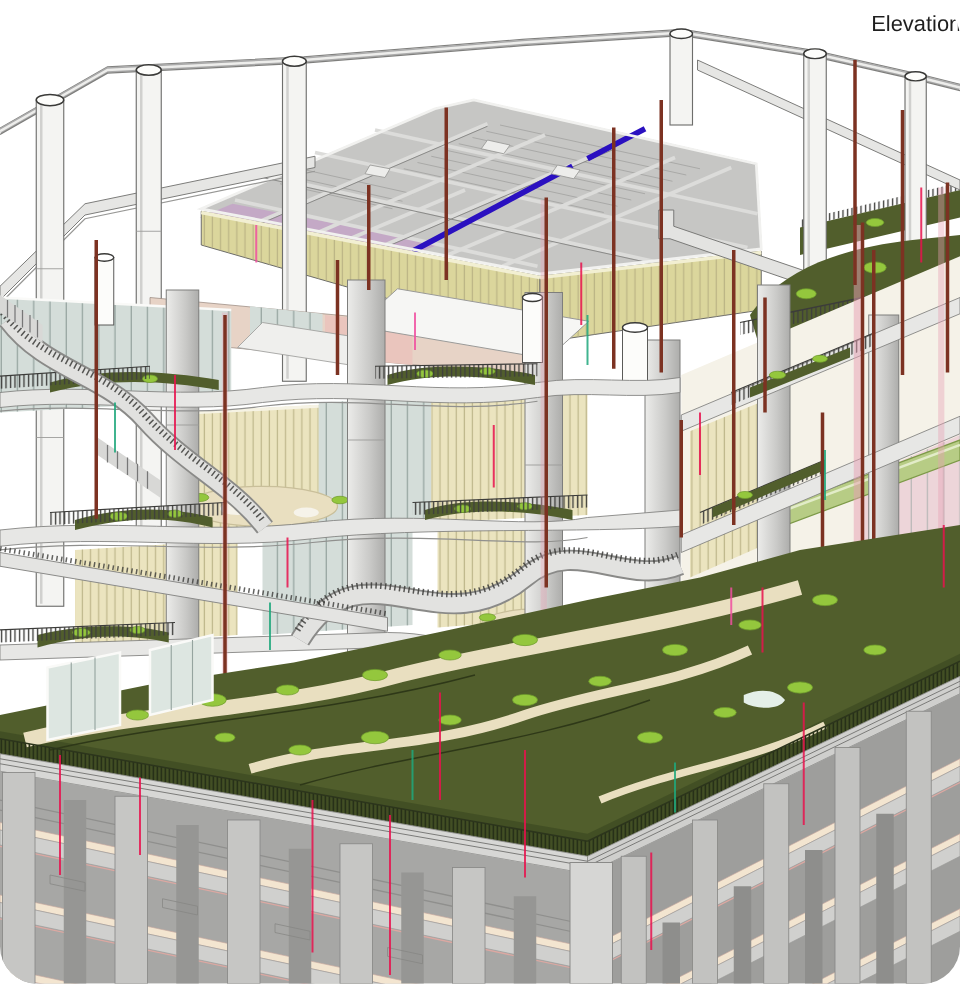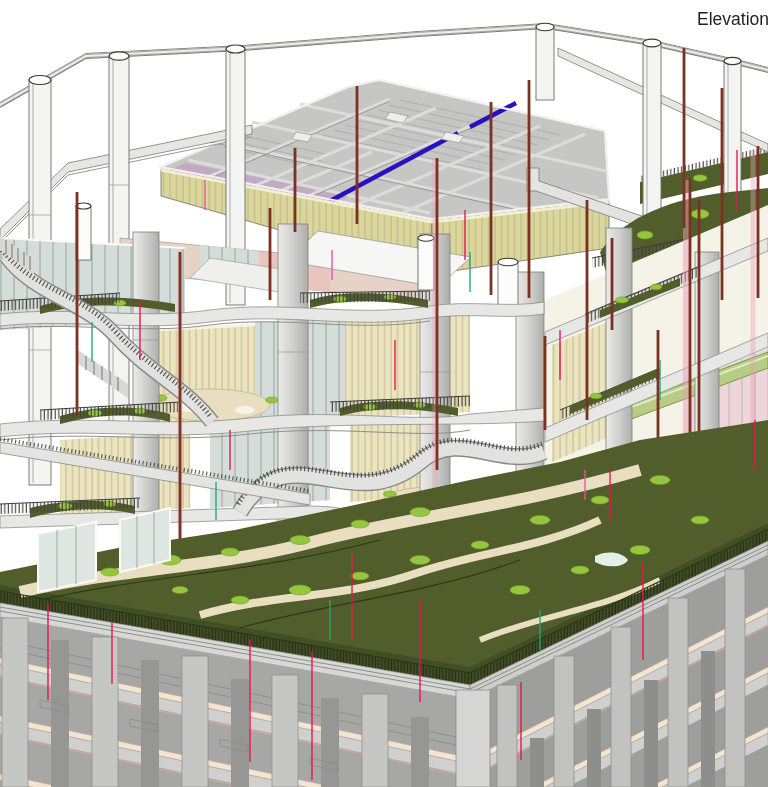--- a/index.html
+++ b/index.html
@@ -1,18 +1,18 @@
 <!DOCTYPE html>
 <html style="--background: #ffffff; --label-text: #1f1f1f; --terrace-green: #515e2c; --terrace-green-dark: #39461f; --shrub-lime: #94c73d; --wall-cream: #ebe4bf; --wall-yellow: #dbd69c; --glass: #d4ddd9; --corridor-mauve: #c39fc7; --stripe-blue: #2a10c0; --pole-maroon: #7c3222; --path-cream: #e9dfc0; --slab-cream: #f3e5d0; --artifact-red: #e8124e; --artifact-teal: #1fa87c; --artifact-magenta: #f14fa0;"><head>
 <meta charset="utf-8">
 <style>
   html,body{margin:0;padding:0;background:#fff;}
   .stage{position:relative;width:768px;height:787px;overflow:hidden;
          background:var(--background,#ffffff);
-         font-family:"Liberation Sans",sans-serif;}
+         font-family:"Liberation Sans",sans-serif;border-radius:30px;}
   svg{display:block}
   text.view-label{font-family:"Liberation Sans",sans-serif;font-size:17.5px;
                   fill:var(--label-text,#1f1f1f);}
   .c-green{fill:var(--terrace-green,#515e2c)}
   .c-greendark{fill:var(--terrace-green-dark,#39461f)}
   .c-lime{fill:var(--shrub-lime,#94c73d);stroke:#6f9c2c;stroke-width:.6}
   .c-creamwall{fill:var(--wall-cream,#ebe4bf)}
   .c-yellow{fill:var(--wall-yellow,#dbd69c)}
   .c-glass{fill:var(--glass,#d4ddd9)}
   .c-mauve{fill:var(--corridor-mauve,#c39fc7)}

